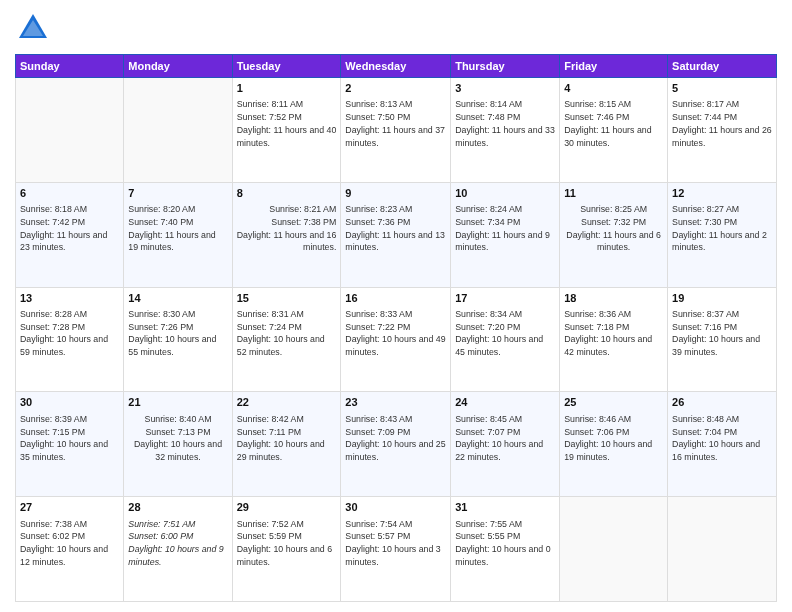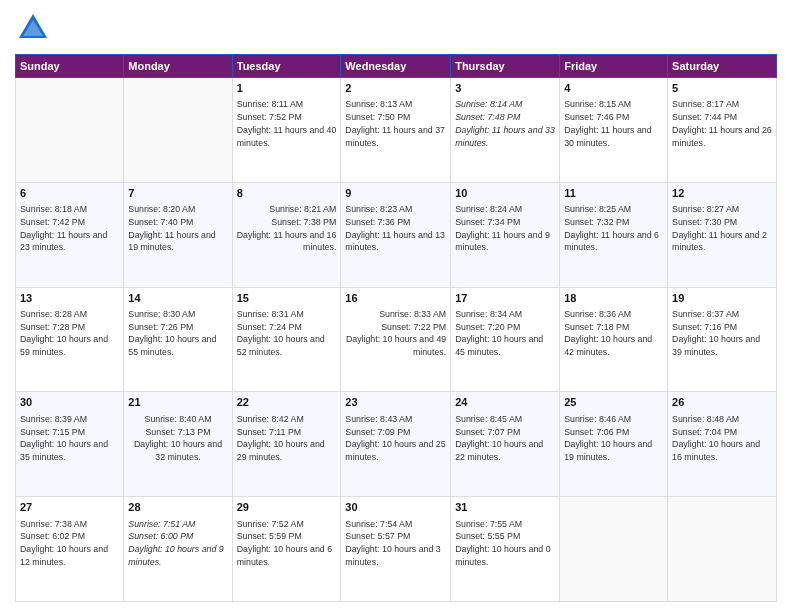--- a/index.html
+++ b/index.html
@@ -55,21 +55,21 @@
       font-size: 14px;
       color: #555;
     }
     .calendar {
       width: 100%;
       border-collapse: collapse;
       flex: 1;
       font-size: 9.5px;
     }
     .calendar th {
-      background: #701a75;
+      background: #6d28d9;
       color: #fff;
       padding: 5px 4px;
       text-align: left;
       font-size: 11px;
       font-weight: bold;
       border: 1px solid #2255bb;
     }
     .calendar td {
       vertical-align: top;
       padding: 3px 4px;
@@ -146,21 +146,21 @@
 Daylight: 11 hours and 40 minutes.</div>
           </td>
           <td>
             <span class="day-number">2</span>
             <div class="day-info" style="white-space: pre-line;">Sunrise: 8:13 AM
 Sunset: 7:50 PM
 Daylight: 11 hours and 37 minutes.</div>
           </td>
           <td>
             <span class="day-number">3</span>
-            <div class="day-info" style="white-space: pre-line; font-style: italic;">Sunrise: 8:14 AM
+            <div class="day-info" style="white-space: pre-line;">Sunrise: 8:14 AM
 Sunset: 7:48 PM
 Daylight: 11 hours and 33 minutes.</div>
           </td>
           <td>
             <span class="day-number">4</span>
             <div class="day-info" style="white-space: pre-line;">Sunrise: 8:15 AM
 Sunset: 7:46 PM
 Daylight: 11 hours and 30 minutes.</div>
           </td>
           <td>
@@ -196,21 +196,21 @@
 Daylight: 11 hours and 13 minutes.</div>
           </td>
           <td>
             <span class="day-number">10</span>
             <div class="day-info" style="white-space: pre-line;">Sunrise: 8:24 AM
 Sunset: 7:34 PM
 Daylight: 11 hours and 9 minutes.</div>
           </td>
           <td>
             <span class="day-number">11</span>
-            <div class="day-info" style="white-space: pre-line;">Sunrise: 8:25 AM
+            <div class="day-info" style="white-space: pre-line; text-align: center;">Sunrise: 8:25 AM
 Sunset: 7:32 PM
 Daylight: 11 hours and 6 minutes.</div>
           </td>
           <td>
             <span class="day-number">12</span>
             <div class="day-info" style="white-space: pre-line;">Sunrise: 8:27 AM
 Sunset: 7:30 PM
 Daylight: 11 hours and 2 minutes.</div>
           </td>
         </tr>
@@ -228,21 +228,21 @@
 Daylight: 10 hours and 55 minutes.</div>
           </td>
           <td>
             <span class="day-number">15</span>
             <div class="day-info" style="white-space: pre-line;">Sunrise: 8:31 AM
 Sunset: 7:24 PM
 Daylight: 10 hours and 52 minutes.</div>
           </td>
           <td>
             <span class="day-number">16</span>
-            <div class="day-info" style="white-space: pre-line; text-align: right;">Sunrise: 8:33 AM
+            <div class="day-info" style="white-space: pre-line;">Sunrise: 8:33 AM
 Sunset: 7:22 PM
 Daylight: 10 hours and 49 minutes.</div>
           </td>
           <td>
             <span class="day-number">17</span>
             <div class="day-info" style="white-space: pre-line;">Sunrise: 8:34 AM
 Sunset: 7:20 PM
 Daylight: 10 hours and 45 minutes.</div>
           </td>
           <td>

